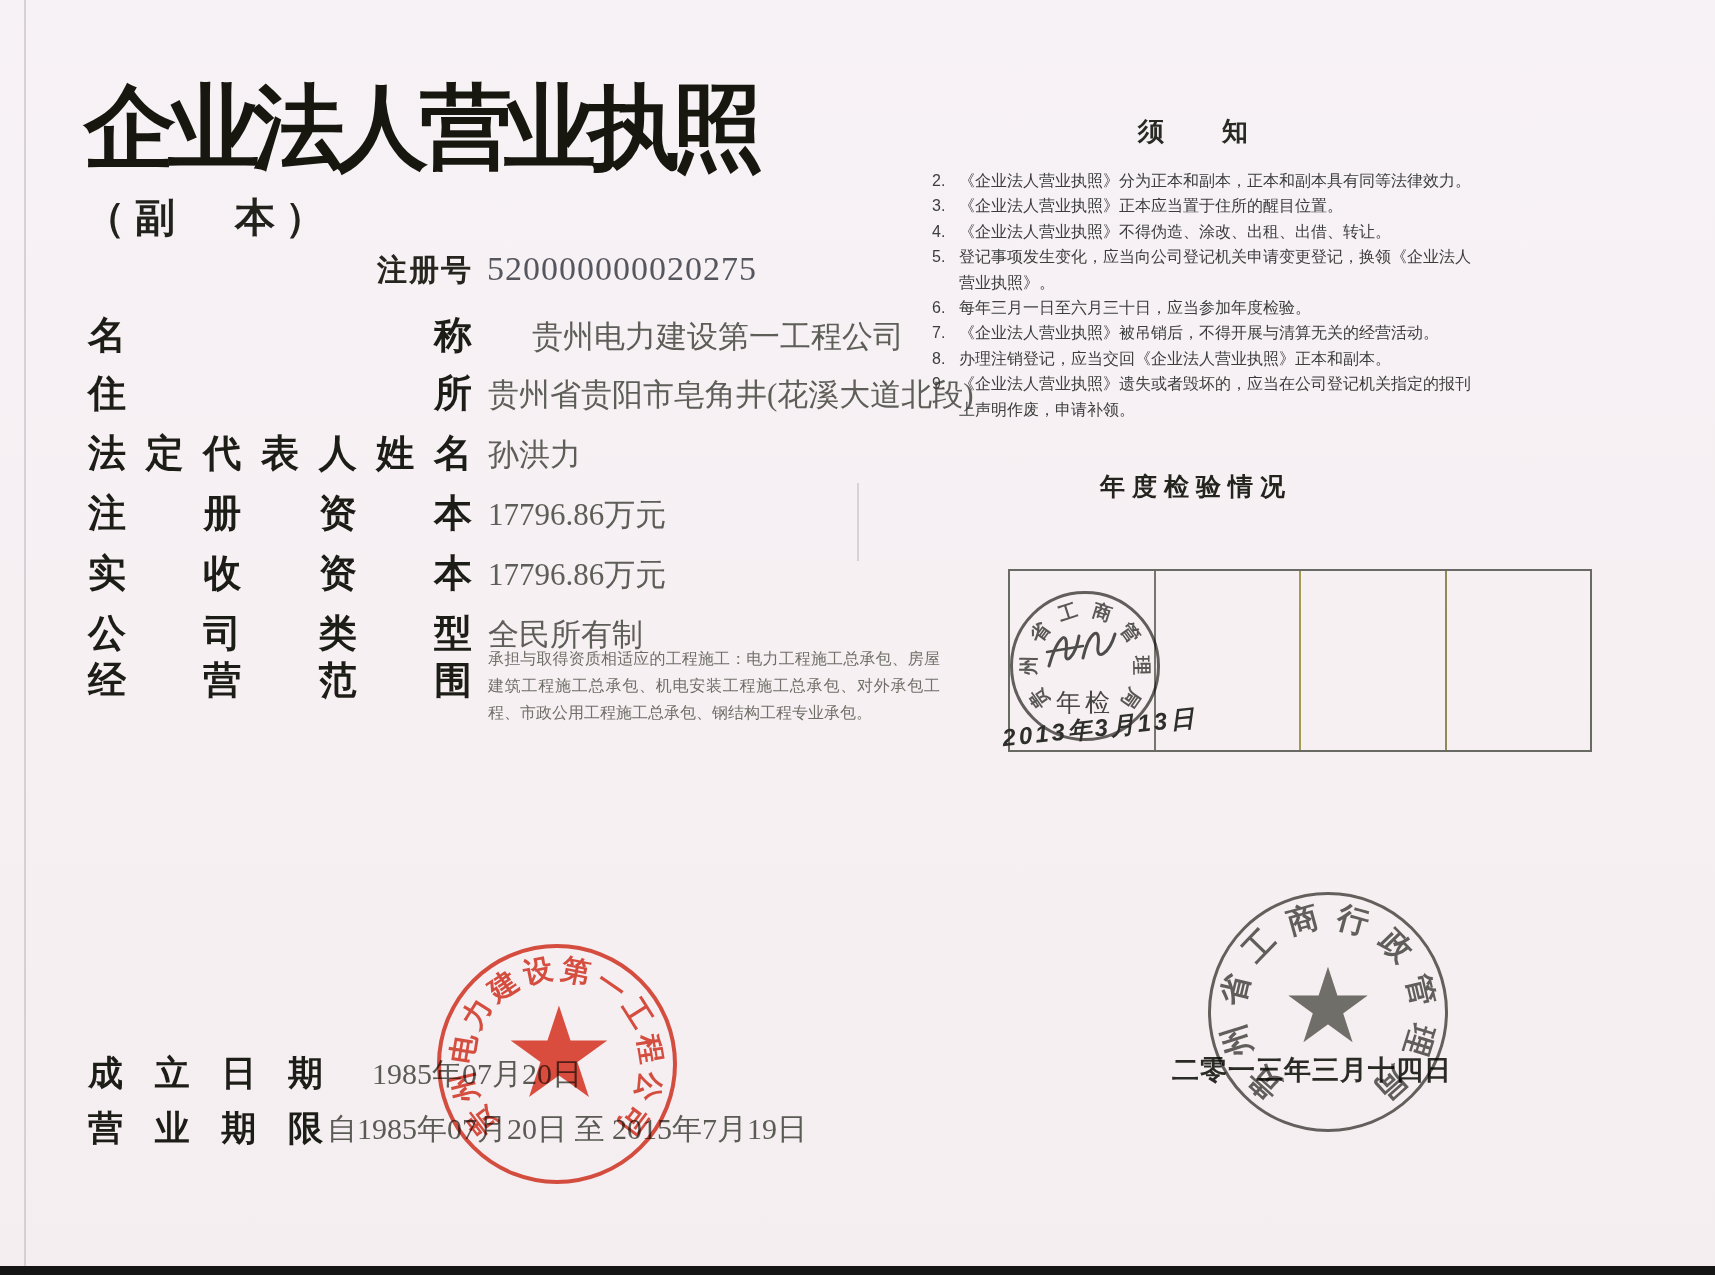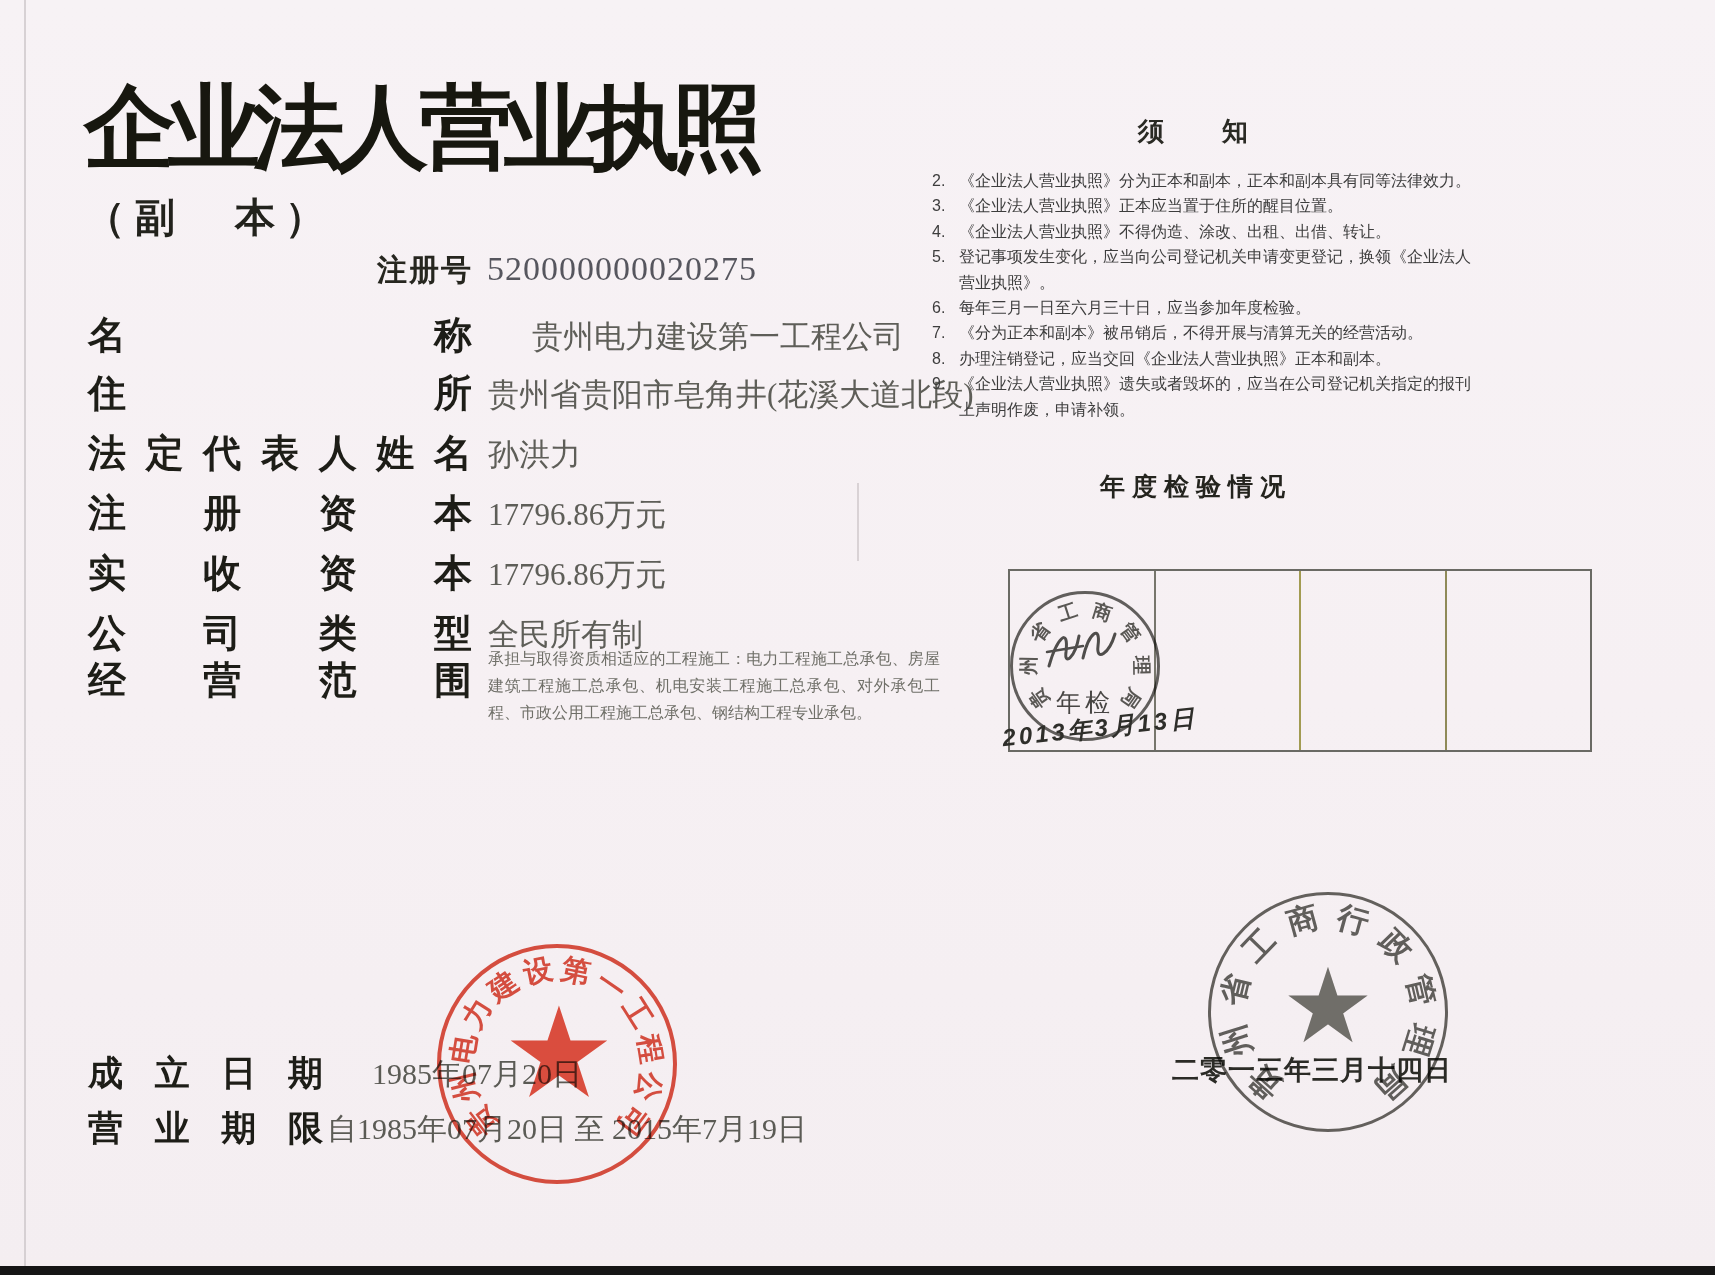--- a/index.html
+++ b/index.html
@@ -152,21 +152,21 @@
     <span class="abs dvalue" style="left:239px;top:4px;">自1985年07月20日 至 2015年7月19日</span>
   </div>
 
   <div class="abs notice-title">须知</div>
   <div class="abs notice">
     <div class="n-item"><span class="n-num">2.</span><span>《企业法人营业执照》分为正本和副本，正本和副本具有同等法律效力。</span></div>
     <div class="n-item"><span class="n-num">3.</span><span>《企业法人营业执照》正本应当置于住所的醒目位置。</span></div>
     <div class="n-item"><span class="n-num">4.</span><span>《企业法人营业执照》不得伪造、涂改、出租、出借、转让。</span></div>
     <div class="n-item"><span class="n-num">5.</span><span>登记事项发生变化，应当向公司登记机关申请变更登记，换领《企业法人营业执照》。</span></div>
     <div class="n-item"><span class="n-num">6.</span><span>每年三月一日至六月三十日，应当参加年度检验。</span></div>
-    <div class="n-item"><span class="n-num">7.</span><span>《分为正本和副本》被吊销后，不得开展与清算无关的经营活动。</span></div>
+    <div class="n-item"><span class="n-num">7.</span><span>《企业法人营业执照》被吊销后，不得开展与清算无关的经营活动。</span></div>
     <div class="n-item"><span class="n-num">8.</span><span>办理注销登记，应当交回《企业法人营业执照》正本和副本。</span></div>
     <div class="n-item"><span class="n-num">9.</span><span>《企业法人营业执照》遗失或者毁坏的，应当在公司登记机关指定的报刊上声明作废，申请补领。</span></div>
   </div>
 
   <div class="abs annual-title">年度检验情况</div>
   <div class="abs atable">
     <div class="acell"></div>
     <div class="acell"></div>
     <div class="acell y1"></div>
     <div class="acell y2"></div>

